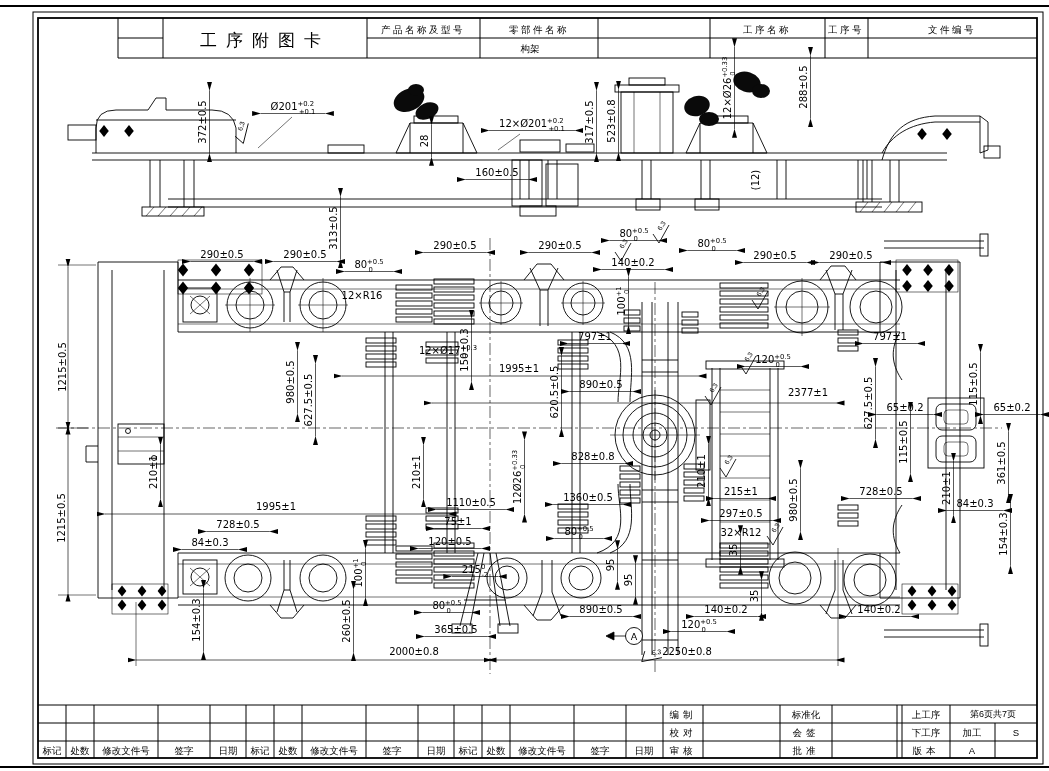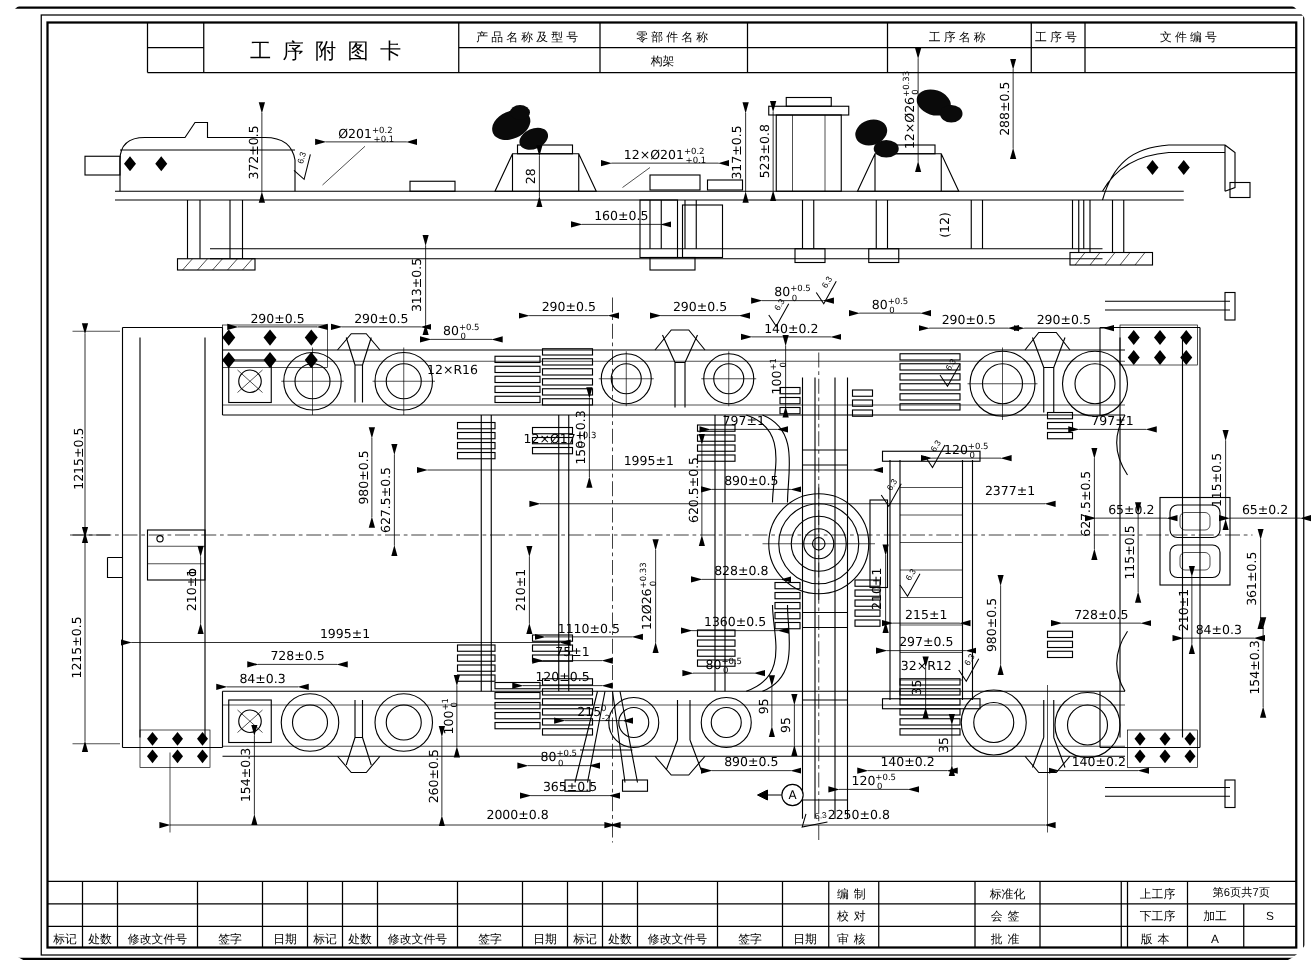--- a/index.html
+++ b/index.html
@@ -1,17 +1,17 @@
 <!DOCTYPE html>
 <html><head>
 <meta charset="utf-8">
 <style>
   html,body{margin:0;padding:0;background:#fff;}
   .page{position:relative;width:1049px;height:771px;background:#fff;overflow:hidden;
-        font-family:"Liberation Sans",sans-serif;border-radius:32px;}
+        font-family:"Liberation Sans",sans-serif;}
   svg{position:absolute;left:0;top:0;}
   text{fill:#000;}
   .cjk{font-family:"Liberation Sans",sans-serif;}
   .title{font-size:17px;letter-spacing:9px;}
   .h-label{font-size:9.5px;letter-spacing:2.5px;}
   .cell{font-size:9.5px;}
   .sp{letter-spacing:4px;}
   .pg{font-size:9px;}
   .dim{font:10px "DejaVu Sans",sans-serif;}
   .tol{font-size:6.8px;}

